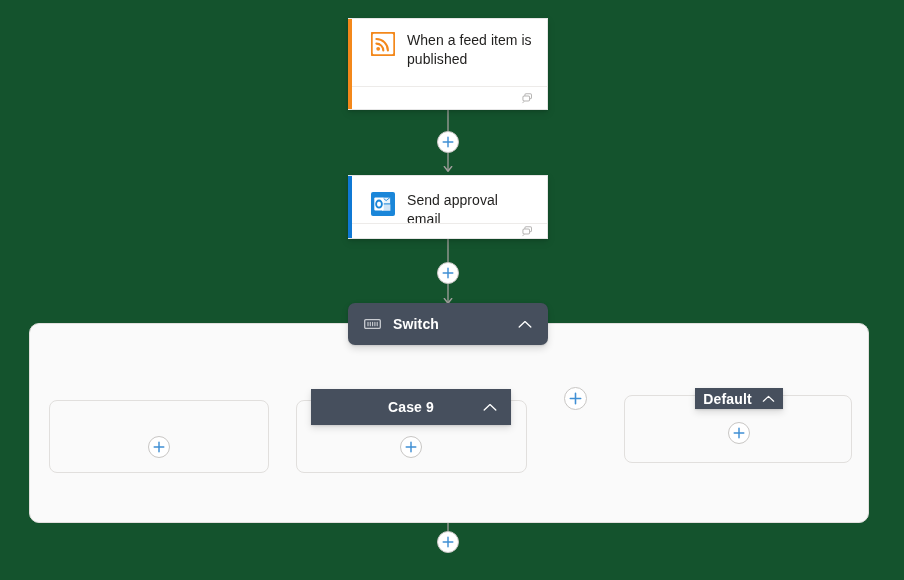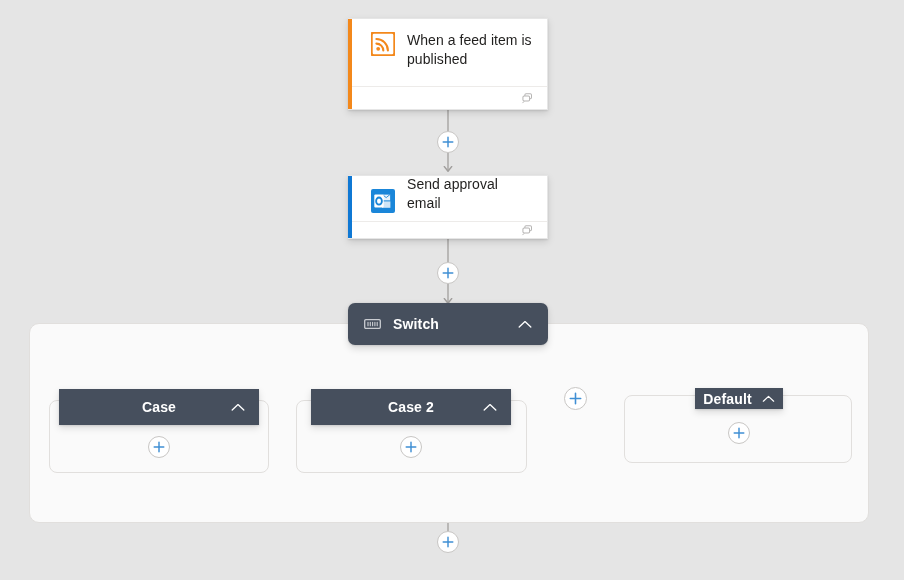--- a/index.html
+++ b/index.html
@@ -11,21 +11,21 @@
     height: 580px;
     overflow: hidden;
     background: #ffffff;
     font-family: "Liberation Sans", "DejaVu Sans", sans-serif;
   }
 
   #canvas {
     position: relative;
     width: 904px;
     height: 580px;
-    background: #e5e5e5;
+    background: #14532d;
   }
 
   svg.connectors {
     position: absolute;
     left: 0; top: 0;
     width: 904px;
     height: 580px;
     pointer-events: none;
     overflow: visible;
   }
@@ -204,21 +204,21 @@
   </div>
 
   <div class="plus-btn" style="left:437px; top:131px;">
     <svg width="12" height="12" viewBox="0 0 12 12" aria-hidden="true">
       <path d="M6,1.2 V10.8 M1.2,6 H10.8" stroke="#3f8fd4" stroke-width="1.45" stroke-linecap="round"></path>
     </svg>
   </div>
 
   <div class="action-card" id="card-email" style="left:348px; top:175px; width:200px; height:64px;">
     <div class="accent-bar" style="background:#0f78d4;"></div>
-    <div class="card-head" style="min-height:40px; padding-top:8px; padding-bottom:8px; align-items:flex-end;">
+    <div class="card-head" style="min-height:40px; padding-top:8px; padding-bottom:8px; align-items:flex-start;margin-top:7px;">
       <span class="card-icon">
         <svg width="24" height="24" viewBox="0 0 24 24" aria-hidden="true">
           <rect x="0" y="0" width="24" height="24" rx="2" fill="#1a86d9"></rect>
           <rect x="11" y="5.2" width="8.4" height="6.6" fill="#e9f3fb" stroke="#1a86d9" stroke-width="0.7"></rect>
           <path d="M11,5.2 L15.2,8.6 L19.4,5.2" fill="none" stroke="#1a86d9" stroke-width="0.9"></path>
           <rect x="11" y="12.4" width="8.4" height="6.4" fill="#cfe4f6"></rect>
           <rect x="3.3" y="5.6" width="9.4" height="12.9" rx="1" fill="#ffffff"></rect>
           <ellipse cx="8.0" cy="12.1" rx="2.9" ry="3.6" fill="none" stroke="#1a86d9" stroke-width="1.8"></ellipse>
         </svg>
       </span>
@@ -257,36 +257,28 @@
       </svg>
     </span>
     <span class="node-label">Switch</span>
     <span class="chevron">
       <svg width="14" height="9" viewBox="0 0 14 9" aria-hidden="true">
         <path d="M1.2,7 L7,1.6 L12.8,7" fill="none" stroke="#ffffff" stroke-width="1.35" stroke-linecap="round" stroke-linejoin="round"></path>
       </svg>
     </span>
   </div>
 
-  <div class="dark-head case-head" style="left:59px; top:389px; width:200px; height:36px;">
-    <span class="node-label">Case</span>
-    <span class="chevron">
-      <svg width="14" height="9" viewBox="0 0 14 9" aria-hidden="true">
-        <path d="M1.2,7 L7,1.6 L12.8,7" fill="none" stroke="#ffffff" stroke-width="1.35" stroke-linecap="round" stroke-linejoin="round"></path>
-      </svg>
-    </span>
-  </div>
   <div class="plus-btn" style="left:148px; top:436px;">
     <svg width="12" height="12" viewBox="0 0 12 12" aria-hidden="true">
       <path d="M6,1.2 V10.8 M1.2,6 H10.8" stroke="#3f8fd4" stroke-width="1.45" stroke-linecap="round"></path>
     </svg>
   </div>
 
   <div class="dark-head case-head" style="left:311px; top:389px; width:200px; height:36px;">
-    <span class="node-label">Case 2</span>
+    <span class="node-label">Case 9</span>
     <span class="chevron">
       <svg width="14" height="9" viewBox="0 0 14 9" aria-hidden="true">
         <path d="M1.2,7 L7,1.6 L12.8,7" fill="none" stroke="#ffffff" stroke-width="1.35" stroke-linecap="round" stroke-linejoin="round"></path>
       </svg>
     </span>
   </div>
   <div class="plus-btn" style="left:400px; top:436px;">
     <svg width="12" height="12" viewBox="0 0 12 12" aria-hidden="true">
       <path d="M6,1.2 V10.8 M1.2,6 H10.8" stroke="#3f8fd4" stroke-width="1.45" stroke-linecap="round"></path>
     </svg>

